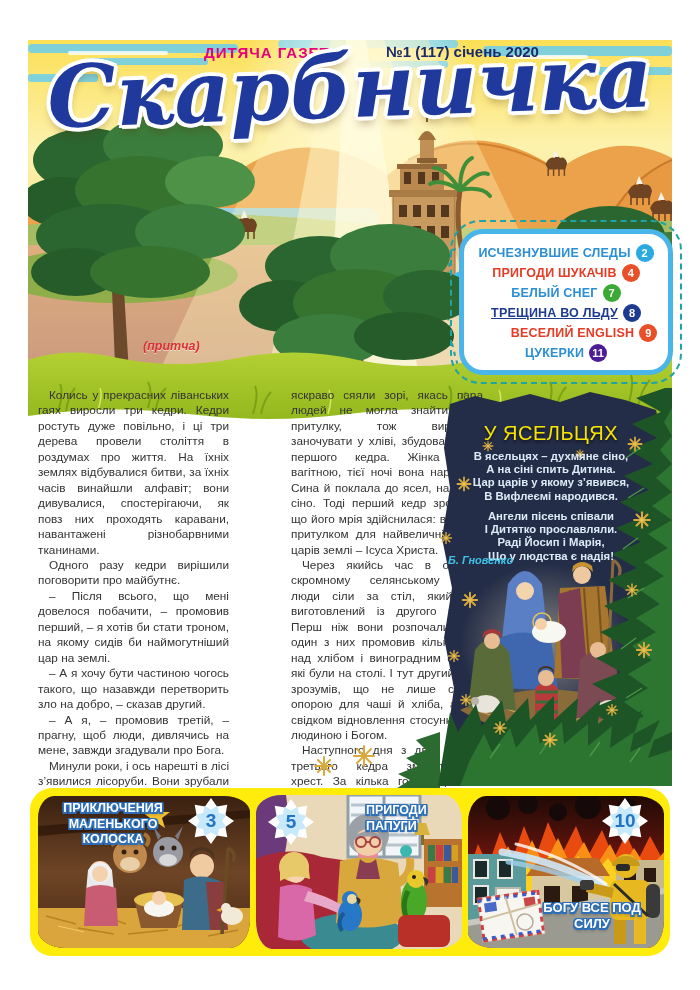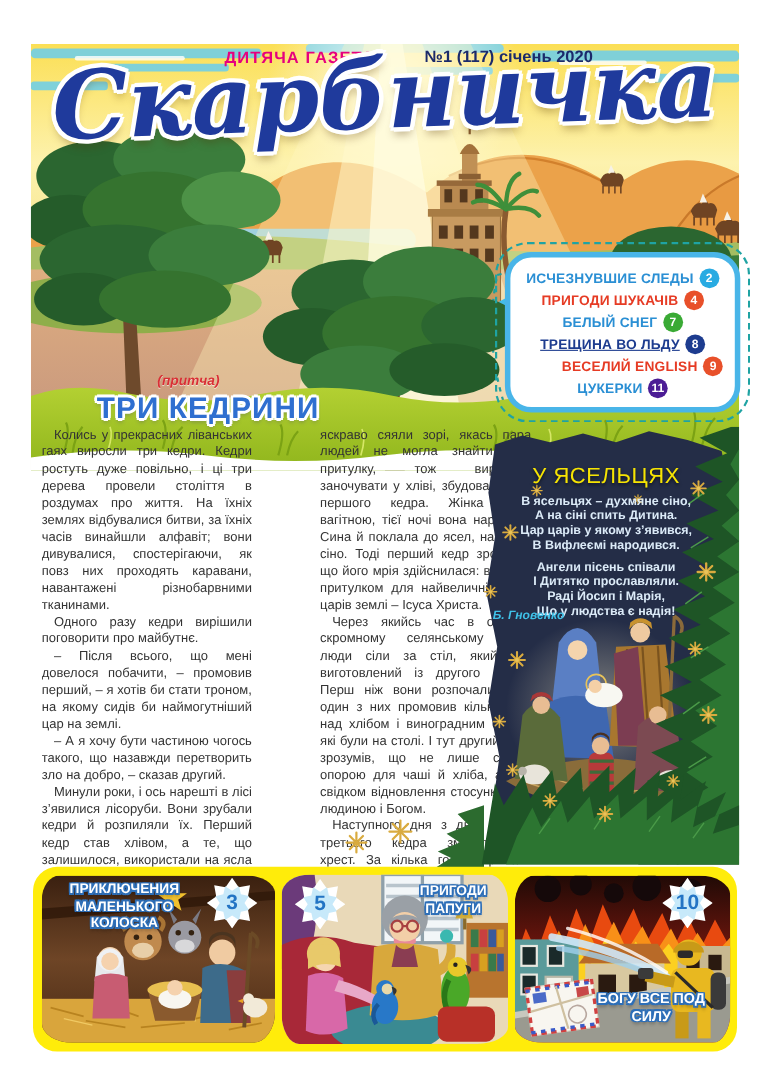--- a/index.html
+++ b/index.html
@@ -66,21 +66,21 @@
   .panel{position:absolute;overflow:hidden;}
   .panel svg{position:absolute;left:0;top:0;}
   .panel1{left:8px;top:8px;width:212px;height:152px;border-radius:16px 26px 20px 28px/22px 16px 28px 18px;}
   .panel2{left:226px;top:7px;width:206px;height:154px;border-radius:26px 18px 28px 16px/18px 26px 16px 28px;}
   .panel3{left:438px;top:8px;width:196px;height:152px;border-radius:18px 28px 16px 26px/26px 18px 28px 16px;}
   .panel-title{position:absolute;font-weight:bold;color:#fff;line-height:1.25;
         text-shadow:-1.5px -1.5px 0 #2e6fb8,1.5px -1.5px 0 #2e6fb8,-1.5px 1.5px 0 #2e6fb8,
                     1.5px 1.5px 0 #2e6fb8,0 -1.5px 0 #2e6fb8,0 1.5px 0 #2e6fb8,
                     -1.5px 0 0 #2e6fb8,1.5px 0 0 #2e6fb8,0 3px 3px rgba(0,0,0,.35);}
   .pt1{left:6px;top:5px;width:138px;text-align:center;font-size:12.5px;}
-  .pt2{right:4px;top:8px;width:92px;text-align:center;font-size:12.5px;}
+  .pt2{right:4px;top:8px;width:92px;font-size:12.5px;}
   .pt3{left:72px;top:104px;width:104px;text-align:center;font-size:13px;}
 
   .badge{position:absolute;width:46px;height:46px;}
   .badge .st1{position:absolute;inset:0;background:#fff;
       clip-path:polygon(100% 50%,81.4% 63%,85.4% 85.4%,63% 81.4%,50% 100%,37% 81.4%,
                 14.6% 85.4%,18.6% 63%,0% 50%,18.6% 37%,14.6% 14.6%,37% 18.6%,50% 0%,
                 63% 18.6%,85.4% 14.6%,81.4% 37%);
       filter:drop-shadow(0 0 2px #5ab8e8);}
   .badge .st2{position:absolute;inset:0;background:#c7e9fa;transform:rotate(22.5deg) scale(.72);
       clip-path:polygon(100% 50%,81.4% 63%,85.4% 85.4%,63% 81.4%,50% 100%,37% 81.4%,
@@ -254,21 +254,20 @@
           <path d="M300,374 q5,-16 1,-24"></path>
           <path d="M470,372 q5,-14 1,-22"></path>
       </g>
       <path d="M0,376 Q80,364 160,374 Q240,384 320,374 Q400,364 480,375 Q560,385 644,372 L644,388 L0,388 Z" fill="#ffffff"></path>
     </svg>
 
     <div class="kicker">ДИТЯЧА ГАЗЕТА</div>
     <div class="issue">№1 (117) січень 2020</div>
     <div class="masthead">Скарбничка</div>
     <div class="genre">(притча)</div>
-    <div class="story-title">ТРИ КЕДРИНИ</div>
   </div>
 
   <div class="toc-outer">
     <div class="toc-box">
       <div class="toc-row">
         <span class="toc-label" style="color: rgb(42, 143, 212);">ИСЧЕЗНУВШИЕ СЛЕДЫ</span>
         <span class="toc-badge" style="background-color: rgb(41, 171, 226);">2</span>
       </div>
       <div class="toc-row">
         <span class="toc-label" style="color: rgb(230, 59, 36);">ПРИГОДИ ШУКАЧІВ</span>
@@ -291,20 +290,21 @@
         <span class="toc-badge" style="background-color: #4c1d95;">11</span>
       </div>
     </div>
   </div>
 
   <div class="col col1">
     <p>Колись у прекрасних ліванських гаях виросли три кедри. Кедри ростуть дуже повільно, і ці три дерева провели століття в роздумах про життя. На їхніх землях відбувалися битви, за їхніх часів винайшли алфавіт; вони дивувалися, спостерігаючи, як повз них проходять каравани, навантажені різнобарвними тканинами.</p>
     <p>Одного разу кедри вирішили поговорити про майбутнє.</p>
     <p>– Після всього, що мені довелося побачити, – промовив перший, – я хотів би стати троном, на якому сидів би наймогутніший цар на землі.</p>
     <p>– А я хочу бути частиною чогось такого, що назавжди перетворить зло на добро, – сказав другий.</p>
+    <p>– А я, – промовив третій, – прагну, щоб люди, дивлячись на мене, завжди згадували про Бога.</p>
     <p>Минули роки, і ось нарешті в лісі з’явилися лісоруби. Вони зрубали кедри й розпиляли їх. Перший кедр став хлівом, а те, що залишилося, використали на ясла для овець. З другого кедра виготовили селянський стіл, який пізніше продали продавцю меблів. Колод від третього кедра продати не вдалося. Їх розпиляли на дошки й залишили у великому місті.</p>
 
   </div>
   <div class="col col2">
     <p class="noindent">яскраво сяяли зорі, якась пара людей не могла знайти собі притулку, тож вирішили заночувати у хліві, збудованому з першого кедра. Жінка була вагітною, тієї ночі вона народила Сина й поклала до ясел, на м’яке сіно. Тоді перший кедр зрозумів, що його мрія здійснилася: він став притулком для найвеличнішого з царів землі – Ісуса Христа.</p>
     <p>Через якийсь час в одному скромному селянському домі люди сіли за стіл, який був виготовлений із другого кедра. Перш ніж вони розпочали їсти, один з них промовив кілька слів над хлібом і виноградним соком, які були на столі. І тут другий кедр зрозумів, що не лише слугує опорою для чаші й хліба, але є свідком відновлення стосунків між людиною і Богом.</p>
     <p>Наступного дня з двох дощок третього кедра змайстрували хрест. За кілька годин привели поранену Людину і прибили Її до хреста цвяхами. Третій кедр жахнувся своєї долі й почав на неї нарікати. Проте через три дні зрозумів, що Той, Хто висів на хресті, став світлом для світу. Хрест, збитий з дерева цього кедра, перетворився з інструмента смерті на символ перемоги над смертю.</p>
 
   </div>
 

